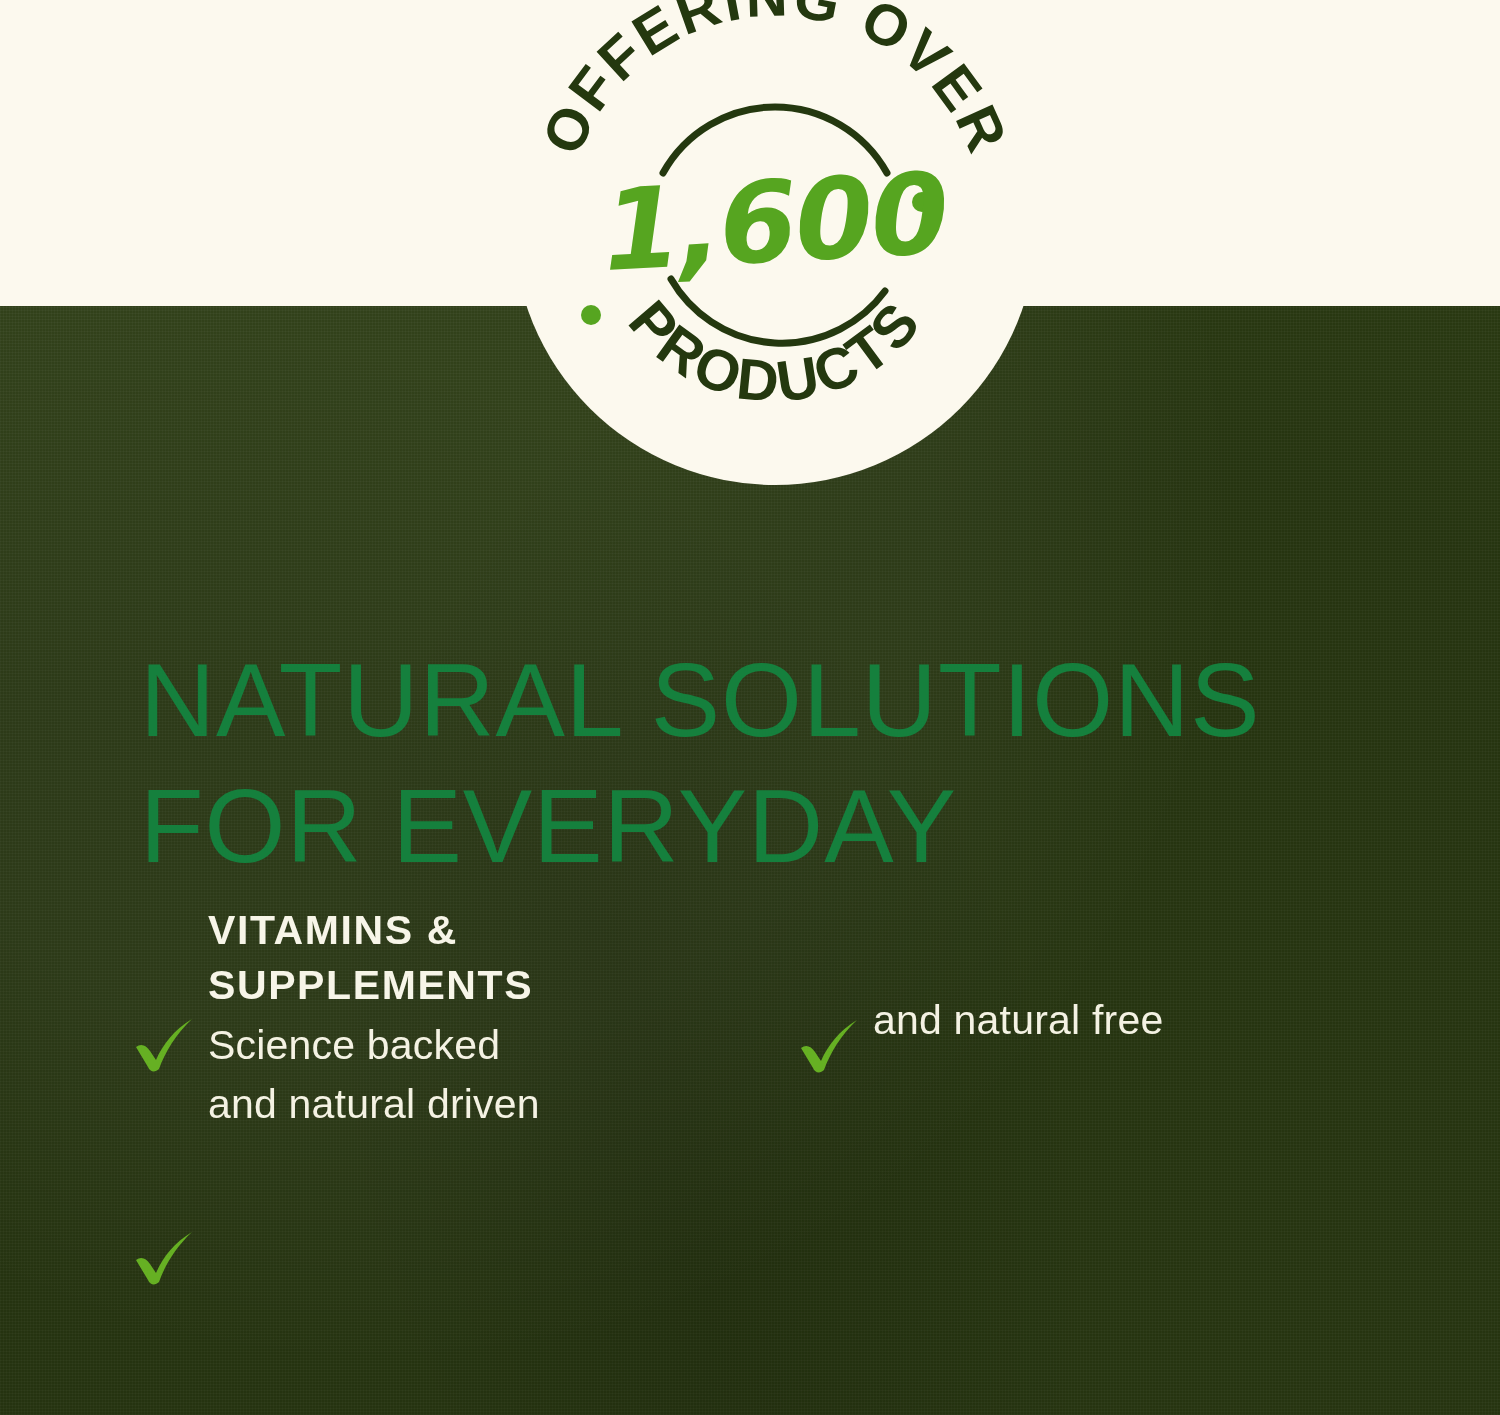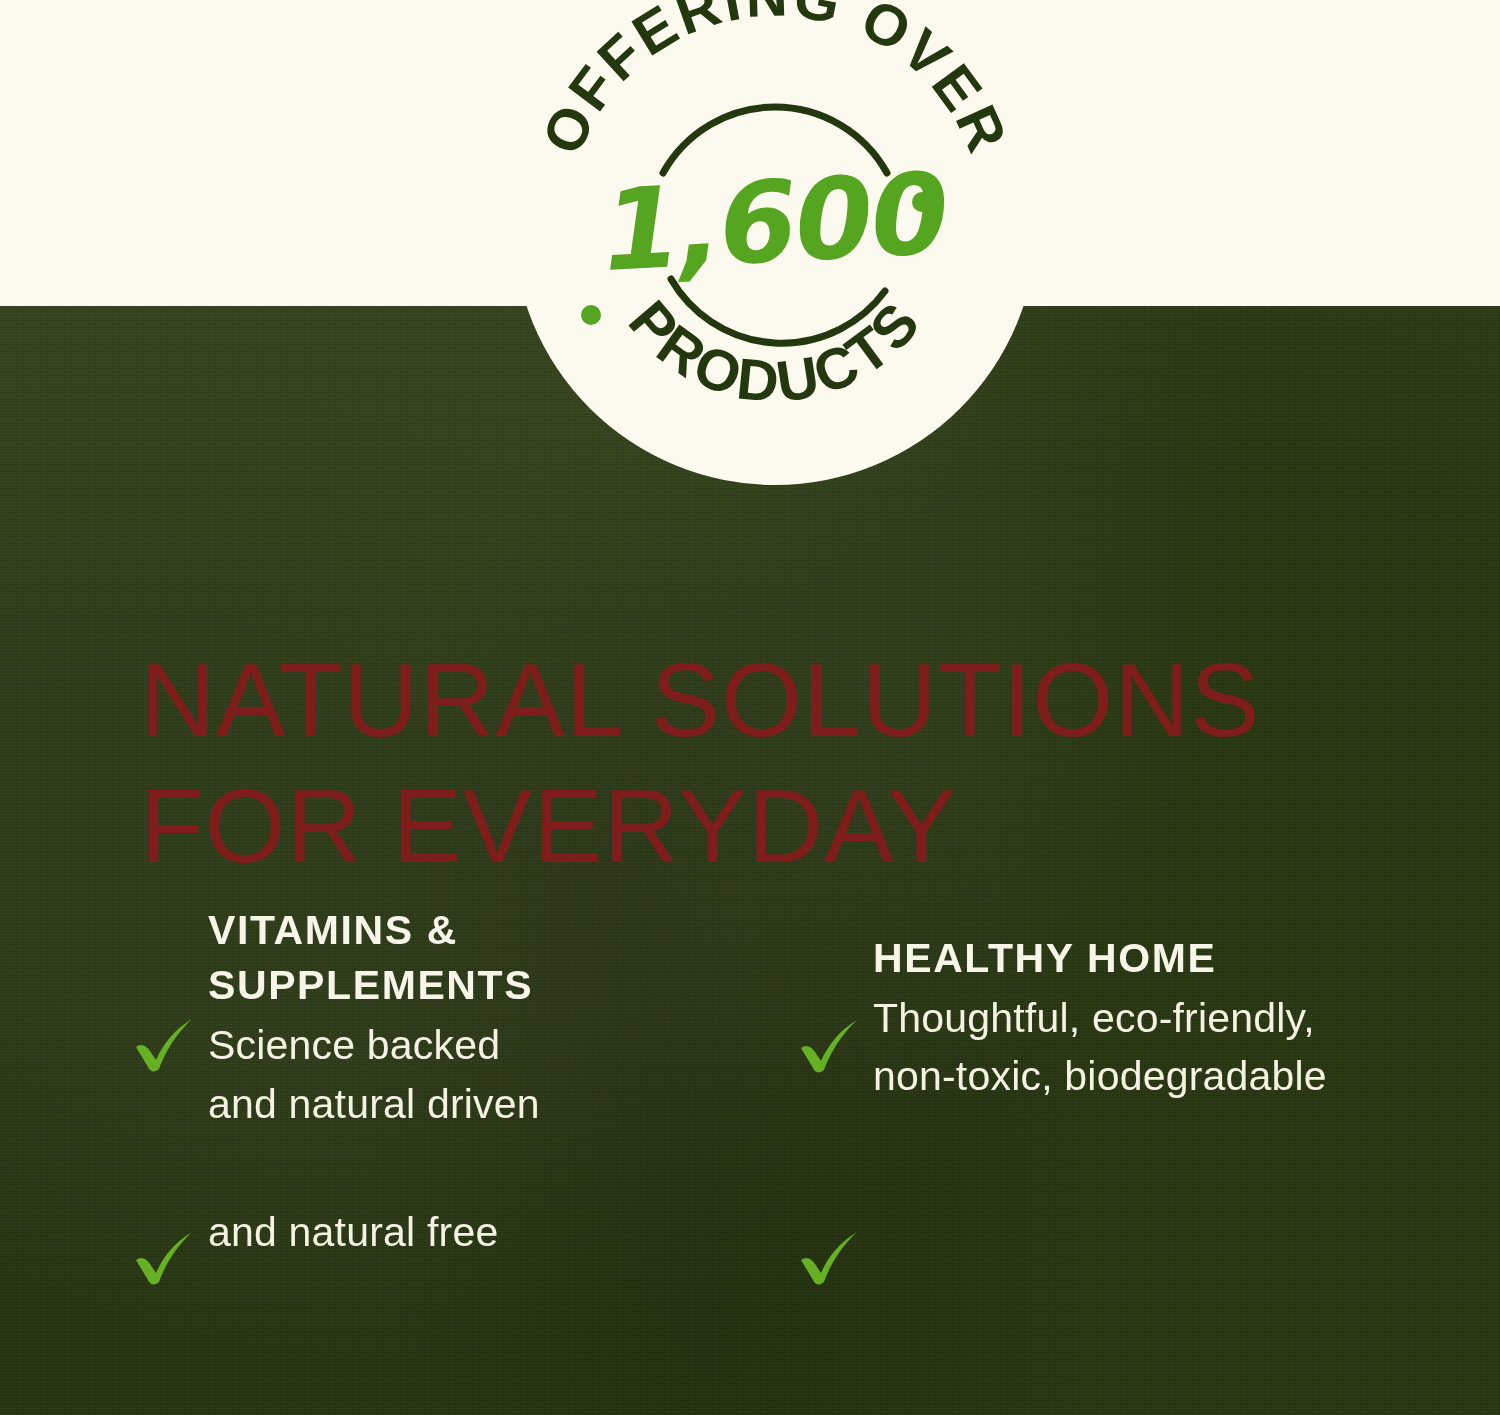--- a/index.html
+++ b/index.html
@@ -97,21 +97,21 @@
     letter-spacing: -2px;
     transform: rotate(-3deg);
   }
 
   
   .headline {
     position: absolute;
     left: 140px;
     top: 568px;
     width: 1260px;
-    color: #7f1d1d;
+    color: #15803d;
     font-family: "Liberation Sans", sans-serif;
     font-weight: 400;
     font-size: 104px;
     line-height: 1.21;
     letter-spacing: 1px;
     z-index: 2;
   }
   .headline .line { display: block; white-space: nowrap; }
 
   
@@ -213,34 +213,20 @@
           <span class="line">VITAMINS &amp;</span>
           <span class="line">SUPPLEMENTS</span>
         </p>
         <p class="feature-desc">
           <span class="line">Science backed</span>
           <span class="line">and natural driven</span>
         </p>
       </div>
     </div>
 
-    <div class="feature">
-      <svg class="check-icon" viewBox="0 0 72 72">
-        <path d="M 6,40 C 11,36 16,38 20,44 L 26,53 C 33,37 44,23 62,12 C 46,27 35,45 29,62 C 25,66 20,65 18,60 Z" fill="#66b023"></path>
-      </svg>
-      <div class="feature-text">
-        <p class="feature-title">
-          <span class="line">HEALTHY HOME</span>
-        </p>
-        <p class="feature-desc">
-          <span class="line">Thoughtful, eco-friendly,</span>
-          <span class="line">non-toxic, biodegradable</span>
-        </p>
-      </div>
-    </div>
 
     <div class="feature">
       <svg class="check-icon" viewBox="0 0 72 72">
         <path d="M 6,40 C 11,36 16,38 20,44 L 26,53 C 33,37 44,23 62,12 C 46,27 35,45 29,62 C 25,66 20,65 18,60 Z" fill="#66b023"></path>
       </svg>
       <div class="feature-text">
         <p class="feature-desc">
           <span class="line">and natural free</span>
         </p>
       </div>

